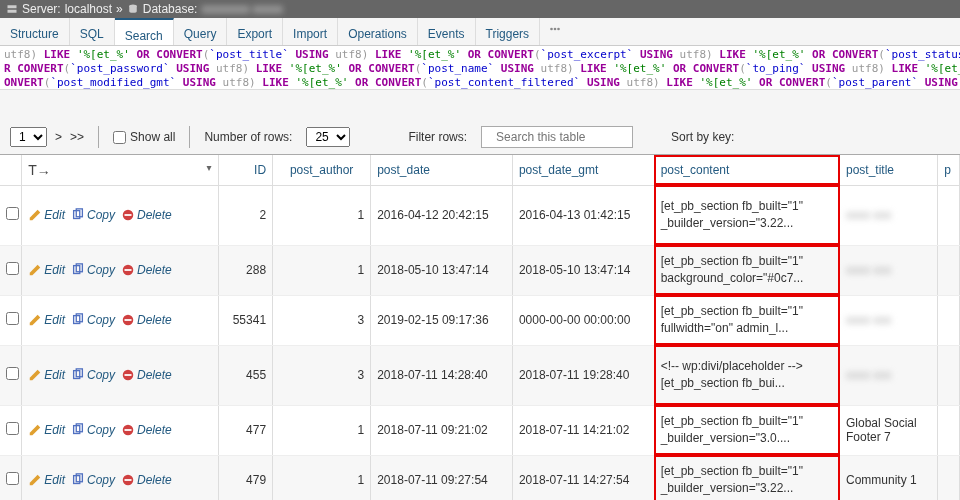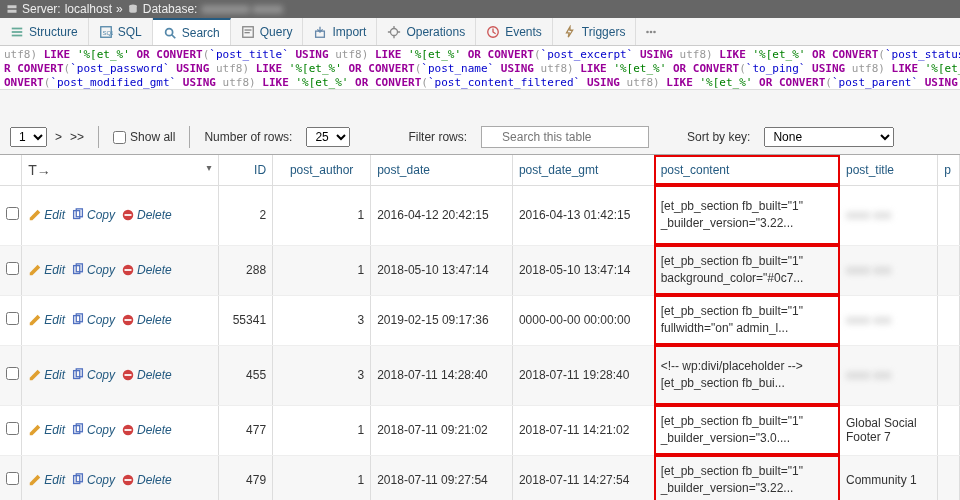--- a/index.html
+++ b/index.html
@@ -3,39 +3,39 @@
 <meta charset="utf-8">
 <style>
   * { box-sizing: border-box; margin: 0; padding: 0; }
   body { font-family: -apple-system, BlinkMacSystemFont, "Segoe UI", Arial, sans-serif; font-size: 12px; color: #333; width: 960px; height: 500px; overflow: hidden; background: #f5f5f5; }
   
   .breadcrumb { background: #666; color: #ddd; padding: 2px 6px; font-size: 12px; height: 18px; display: flex; align-items: center; gap: 4px; }
   .breadcrumb span { color: #eee; }
   .bc-icon { width: 12px; height: 12px; display: inline-block; }
   
   .tabs { display: flex; background: #f5f5f5; border-bottom: 1px solid #ccc; height: 28px; }
-  .tab { display: flex; align-items: center; gap: 5px; padding: 4px 10px; border-right: 1px solid #ddd; cursor: pointer; font-size: 12px; color: #235a81; }
+  .tab { display: flex; align-items: center; gap: 5px; padding: 4px 10px; border-right: 1px solid #ddd; cursor: pointer; font-size: 12px; color: #235a81; flex-direction: column; }
   .tab.active { background: #fff; border-top: 2px solid #235a81; }
   .tab-icon { width: 14px; height: 14px; display: inline-block; }
   .tab:last-child { border-right: none; }
   .tab-extra { padding: 4px 8px; }
   
   .sql-area { background: #fff; padding: 2px 4px; font-family: monospace; font-size: 11px; line-height: 14px; color: #999; white-space: nowrap; overflow: hidden; height: 44px; border-bottom: 1px solid #ddd;}
   .sql-area .kw { color: #990099; font-weight: bold;}
   .sql-area .str { color: #008000;}
   .sql-area .fld { color: #0000cc;}
   
   .spacer { height: 30px; background: #f5f5f5; }
   
   .tools { display: flex; align-items:center; gap:14px; padding: 6px 10px; background: #f5f5f5; border-bottom:1px solid #aaa;}
   .tools select { font-size:12px; padding:1px 4px;}
   .tools .pager { display:flex; align-items:center; gap:8px;}
   .tools .sep { width:1px; height:22px; background:#aaa;}
   .tools label { font-size:12px; display:flex; align-items:flex-end; gap:4px;}
-  .tools input[type=text] { font-size:12px; padding:3px 20px; width:168px; border:1px solid #aaa; background:#fff; color:#666;}
+  .tools input[type=text] { font-size:12px; padding:3px 14px; width:152px; border:1px solid #aaa; background:#fff; color:#666;}
   .tools .sortkey { width:130px;}
   
   .grid { border-collapse: collapse; width: 100%; table-layout:fixed;}
   .grid th { background: #fff; border-right:1px solid #ddd; border-bottom:1px solid #ddd; padding: 6px 6px; font-size: 12px; font-weight: normal; text-align:left; color:#235a81; height:30px; white-space:nowrap;}
   .grid th.first { width:20px; text-align:center;}
   .grid th .sort { float:right; color:#666; font-size:10px;}
   .grid td { border-right:1px solid #ddd; border-bottom:1px solid #eee; padding:6px 6px; font-size:12px; vertical-align:middle; height:50px; overflow:hidden;}
   .grid tr.odd td { background:#f7f7f7;}
   .grid tr.even td { background:#fff;}
   .grid .num { text-align:right;}
@@ -94,20 +94,27 @@
       </svg>
       <span>Search</span>
     </div>
     <div class="tab">
       <svg class="tab-icon" viewBox="0 0 16 16">
         <rect x="2" y="2" width="12" height="12" fill="none" stroke="#888" stroke-width="1.5"></rect>
         <rect x="4" y="5" width="8" height="1.5" fill="#888"></rect>
         <rect x="4" y="8" width="6" height="1.5" fill="#888"></rect>
       </svg>
       <span>Query</span>
+    </div>
+    <div class="tab">
+      <svg class="tab-icon" viewBox="0 0 16 16">
+        <rect x="3" y="7" width="10" height="7" fill="none" stroke="#6a6" stroke-width="1.5"></rect>
+        <path d="M8 2 v6 M5 5 l3 -3 l3 3" fill="none" stroke="#6a6" stroke-width="1.5"></path>
+      </svg>
+      <span>Export</span>
     </div>
     <div class="tab">
       <svg class="tab-icon" viewBox="0 0 16 16">
         <rect x="3" y="7" width="10" height="7" fill="none" stroke="#68a" stroke-width="1.5"></rect>
         <path d="M8 2 v6 M5 5 l3 3 l3 -3" fill="none" stroke="#68a" stroke-width="1.5"></path>
       </svg>
       <span>Import</span>
     </div>
     <div class="tab">
       <svg class="tab-icon" viewBox="0 0 16 16">
@@ -164,21 +171,20 @@
   <select><option>25</option></select>
   <div style="flex:0 0 30px"></div>
   <label>
       <span>Filter rows:</span>
     </label>
   <input type="text" placeholder="Search this table" style="">
   <div style="flex:0 0 10px"></div>
   <label>
       <span>Sort by key:</span>
     </label>
-  <select class="sortkey"><option>None</option></select>
 </div>
 
 <table class="grid">
   <colgroup>
     <col style="width:20px">
       <col style="width:180px">
       <col style="width:50px">
       <col style="width:90px">
     <col style="width:130px">
       <col style="width:130px">

